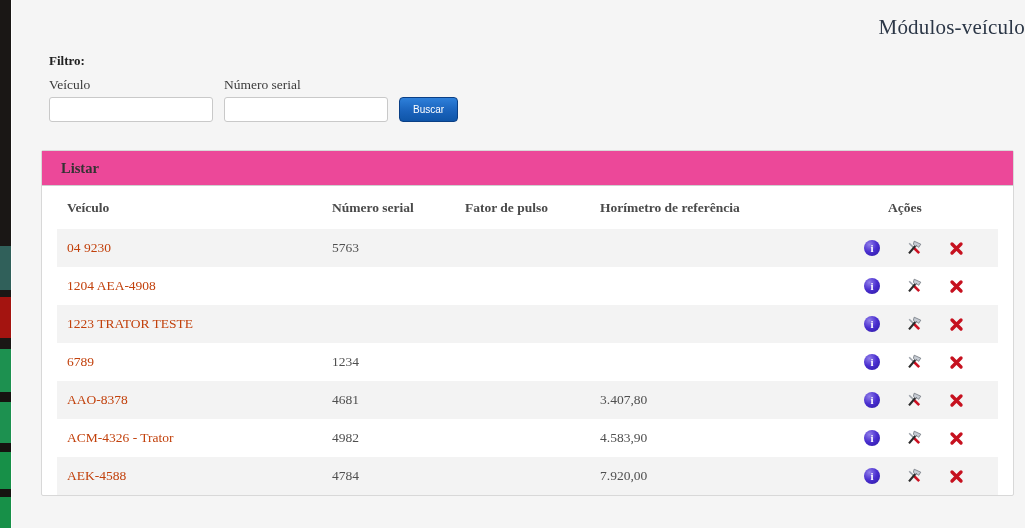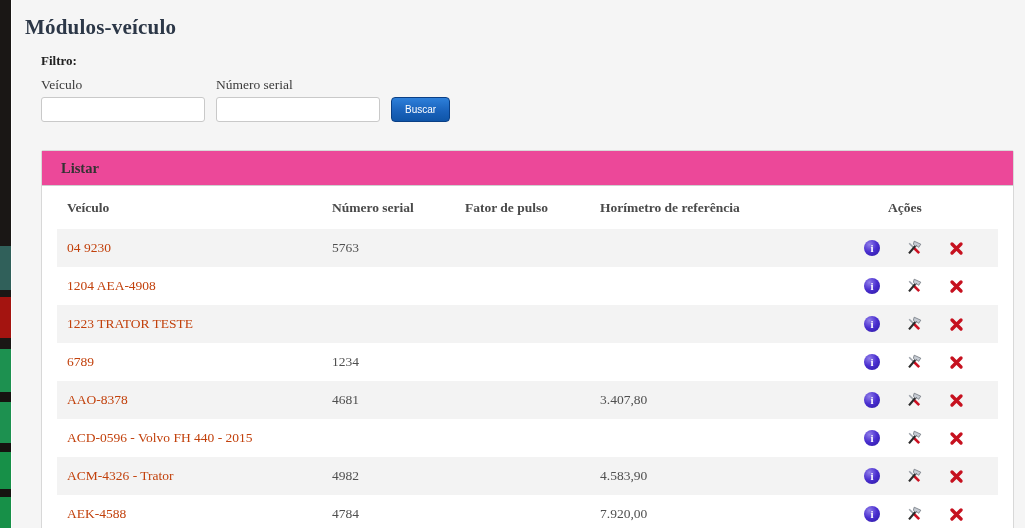--- a/index.html
+++ b/index.html
@@ -14,25 +14,26 @@
     position: absolute; left: 0; top: 0; width: 11px; height: 528px;
   }
   .strip div { width: 11px; }
   
   .page {
     position: absolute; left: 11px; top: 0; width: 1014px; height: 528px;
     background: #f5f5f5; border-left: 1px solid #fdfdfd; overflow: hidden;
   }
   h1.title {
     margin: 15px 0 0 13px;
-    font-size: 21px; font-weight: bold; color: #2c3747;
+    font-size: 21px; font-weight: normal; color: #2c3747;
     letter-spacing: 0.2px;
-  }
-  
-  .filter { margin: 13px 0 0 29px; }
+    text-align: right;
+  }
+  
+  .filter { margin: 13px 0 0 37px; }
   .filter-legend { font-size: 13px; font-weight: bold; color: #222222; }
   .filter-row { display: flex; align-items: flex-end; margin-top: 8px; }
   .field { display: flex; flex-direction: column; margin-right: 11px; }
   .field label { font-size: 13.5px; color: #3a3a3a; margin-bottom: 4px; }
   .field input {
     width: 164px; height: 25px;
     border: 1px solid #c9c9c9; border-radius: 3px;
     background: #ffffff; font-family: "Liberation Serif", serif;
     font-size: 13px; padding: 0 6px; color: #333;
   }
@@ -263,44 +264,20 @@
         </span>
         <span class="icon-x">
           <svg viewBox="0 0 16 16" width="15" height="15">
             <path d="M3.2 3.2 L12.8 12.8 M12.8 3.2 L3.2 12.8" stroke="#c6111f" stroke-width="3.6" stroke-linecap="round"></path>
           </svg>
         </span>
       </span>
     </td>
   </tr>
 
-  <tr>
-    <td class="c-vehicle"><a>ACD-0596 - Volvo FH 440 - 2015</a></td>
-    <td></td>
-    <td></td>
-    <td></td>
-    <td class="c-actions">
-      <span class="actions-wrap">
-        <span class="icon-info">i</span>
-        <span class="icon-tools">
-          <svg viewBox="0 0 16 16" width="16" height="16">
-            <line x1="3.2" y1="3.2" x2="8" y2="8" stroke="#9aa0a8" stroke-width="1.6"></line>
-            <line x1="7.5" y1="7.5" x2="13.2" y2="13.2" stroke="#cc1122" stroke-width="2.6"></line>
-            <line x1="10.5" y1="4.5" x2="3" y2="13.4" stroke="#2b2b2b" stroke-width="2.2"></line>
-            <path d="M8.2,1.2 L14.8,4.2 L12.6,7.4 L10.8,5.6 L9.4,6.2 L7.4,4.2 Z" fill="#c7ccd4" stroke="#70767e" stroke-width="0.8"></path>
-          </svg>
-        </span>
-        <span class="icon-x">
-          <svg viewBox="0 0 16 16" width="15" height="15">
-            <path d="M3.2 3.2 L12.8 12.8 M12.8 3.2 L3.2 12.8" stroke="#c6111f" stroke-width="3.6" stroke-linecap="round"></path>
-          </svg>
-        </span>
-      </span>
-    </td>
-  </tr>
 
   <tr>
     <td class="c-vehicle"><a>ACM-4326 - Trator</a></td>
     <td>4982</td>
     <td></td>
     <td>4.583,90</td>
     <td class="c-actions">
       <span class="actions-wrap">
         <span class="icon-info">i</span>
         <span class="icon-tools">

